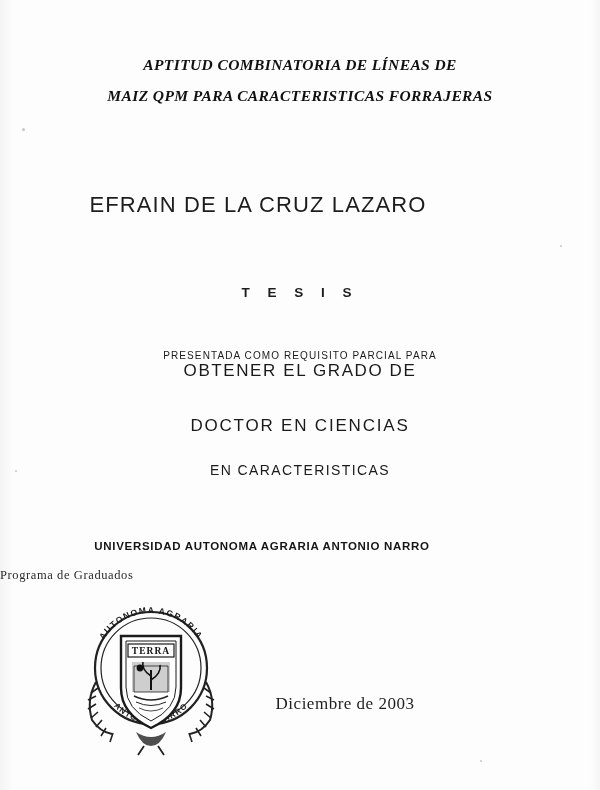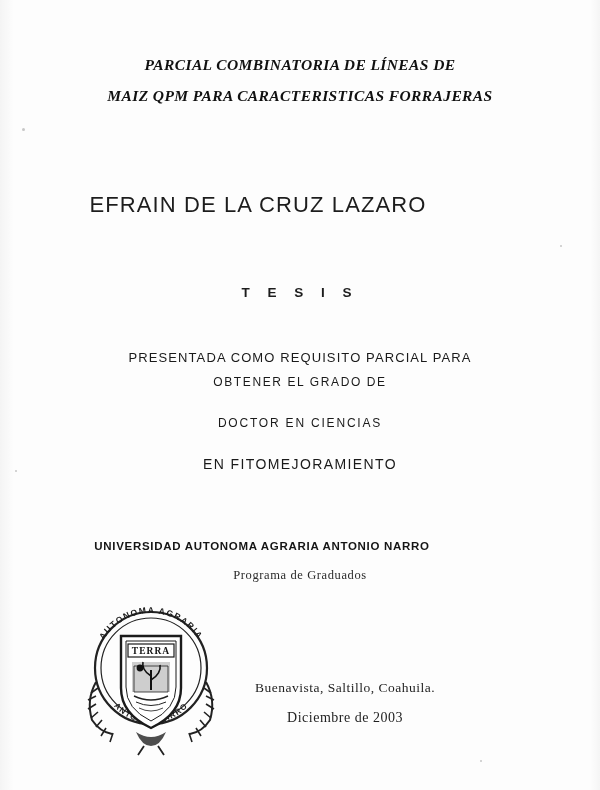--- a/index.html
+++ b/index.html
@@ -91,38 +91,37 @@
   }
 
   .requisito {
     position: absolute;
     top: 350px;
     left: 0;
     width: 600px;
     text-align: center;
   }
   .requisito .r1 {
-    font-size: 13px;
+    font-size: 10px;
     letter-spacing: 1.1px;
   }
   .requisito .r2 {
-    font-size: 12px;
+    font-size: 17px;
     letter-spacing: 1.6px;
-    margin-top: 10px;
   }
 
   .degree {
     position: absolute;
     top: 416px;
     left: 0;
     width: 600px;
     text-align: center;
   }
   .degree .d1 {
-    font-size: 12px;
+    font-size: 17px;
     letter-spacing: 1.8px;
   }
   .degree .d2 {
     font-size: 14px;
     letter-spacing: 1.4px;
     margin-top: 26px;
   }
 
   .university {
     position: absolute;
@@ -133,38 +132,37 @@
     font-size: 11.5px;
     font-weight: bold;
     letter-spacing: .7px;
     color: #151515;
   }
   .program {
     position: absolute;
     top: 568px;
     left: 0;
     width: 600px;
-    text-align: center;
     font-family: "Liberation Serif", serif;
     font-size: 12.5px;
     letter-spacing: .6px;
     color: #2a2a2a;
   }
 
   .place-block {
     position: absolute;
     top: 680px;
     left: 210px;
     width: 270px;
     text-align: center;
     font-family: "Liberation Serif", serif;
     color: #1e1e1e;
   }
   .place-block .p1 { font-size: 13.5px; letter-spacing: .5px; }
-  .place-block .p2 { font-size: 14px; letter-spacing: .5px; margin-top: 14px; }
+  .place-block .p2 { font-size: 17px; letter-spacing: .5px; margin-top: 14px; }
 
   
   .crest {
     position: absolute;
     left: 76px;
     top: 596px;
     width: 150px;
     height: 160px;
   }
   .crest svg { display: block; }
@@ -173,36 +171,36 @@
 <body>
 
 <div class="page">
 
   <div class="speck" style="left:22px; top:128px; width:3px; height:3px;"></div>
   <div class="speck" style="left:15px; top:470px; width:2px; height:2px;"></div>
   <div class="speck" style="left:560px; top:245px; width:2px; height:2px;"></div>
   <div class="speck" style="left:480px; top:760px; width:2px; height:2px;"></div>
 
   <div class="title-block">
-    <div class="title-line">PARCIAL COMBINATORIA DE LÍNEAS DE</div>
+    <div class="title-line">APTITUD COMBINATORIA DE LÍNEAS DE</div>
     <div class="title-line">MAIZ QPM PARA CARACTERISTICAS FORRAJERAS</div>
   </div>
 
   <div class="author">EFRAIN DE LA CRUZ LAZARO</div>
 
   <div class="tesis">T E S I S</div>
 
   <div class="requisito">
     <div class="r1">PRESENTADA COMO REQUISITO PARCIAL PARA</div>
     <div class="r2">OBTENER EL GRADO DE</div>
   </div>
 
   <div class="degree">
     <div class="d1">DOCTOR EN CIENCIAS</div>
-    <div class="d2">EN FITOMEJORAMIENTO</div>
+    <div class="d2">EN CARACTERISTICAS</div>
   </div>
 
   <div class="university">UNIVERSIDAD AUTONOMA AGRARIA ANTONIO NARRO</div>
   <div class="program">Programa de Graduados</div>
 
   <div class="crest">
     <svg viewBox="0 0 150 160" width="150" height="160" aria-hidden="true">
       <defs>
         <path id="ringTop" d="M 20,72 A 55,55 0 0 1 130,72"></path>
         <path id="ringBot" d="M 26,78 A 49,49 0 0 0 124,78"></path>
@@ -241,17 +239,16 @@
       <path d="M 130,86 Q 140,104 134,124 Q 126,136 114,138" fill="none" stroke="#222" stroke-width="2"></path>
       <path d="M 128,92 l 7,5 M 130,100 l 8,4 M 130,108 l 8,5 M 128,116 l 7,6 M 124,124 l 6,7" stroke="#222" stroke-width="1.6"></path>
       <path d="M 120,132 l 5,8 M 113,137 l 3,9" stroke="#222" stroke-width="1.6"></path>
 
       <path d="M 60,136 Q 75,146 90,136 Q 84,150 75,150 Q 66,150 60,136 Z" fill="#222" opacity=".8"></path>
       <path d="M 68,150 l -6,9 M 82,150 l 6,9" stroke="#222" stroke-width="1.8"></path>
     </svg>
   </div>
 
   <div class="place-block">
-    <div class="p1">Buenavista, Saltillo, Coahuila.</div>
     <div class="p2">Diciembre de 2003</div>
   </div>
 
 </div>
 
 </body></html>

